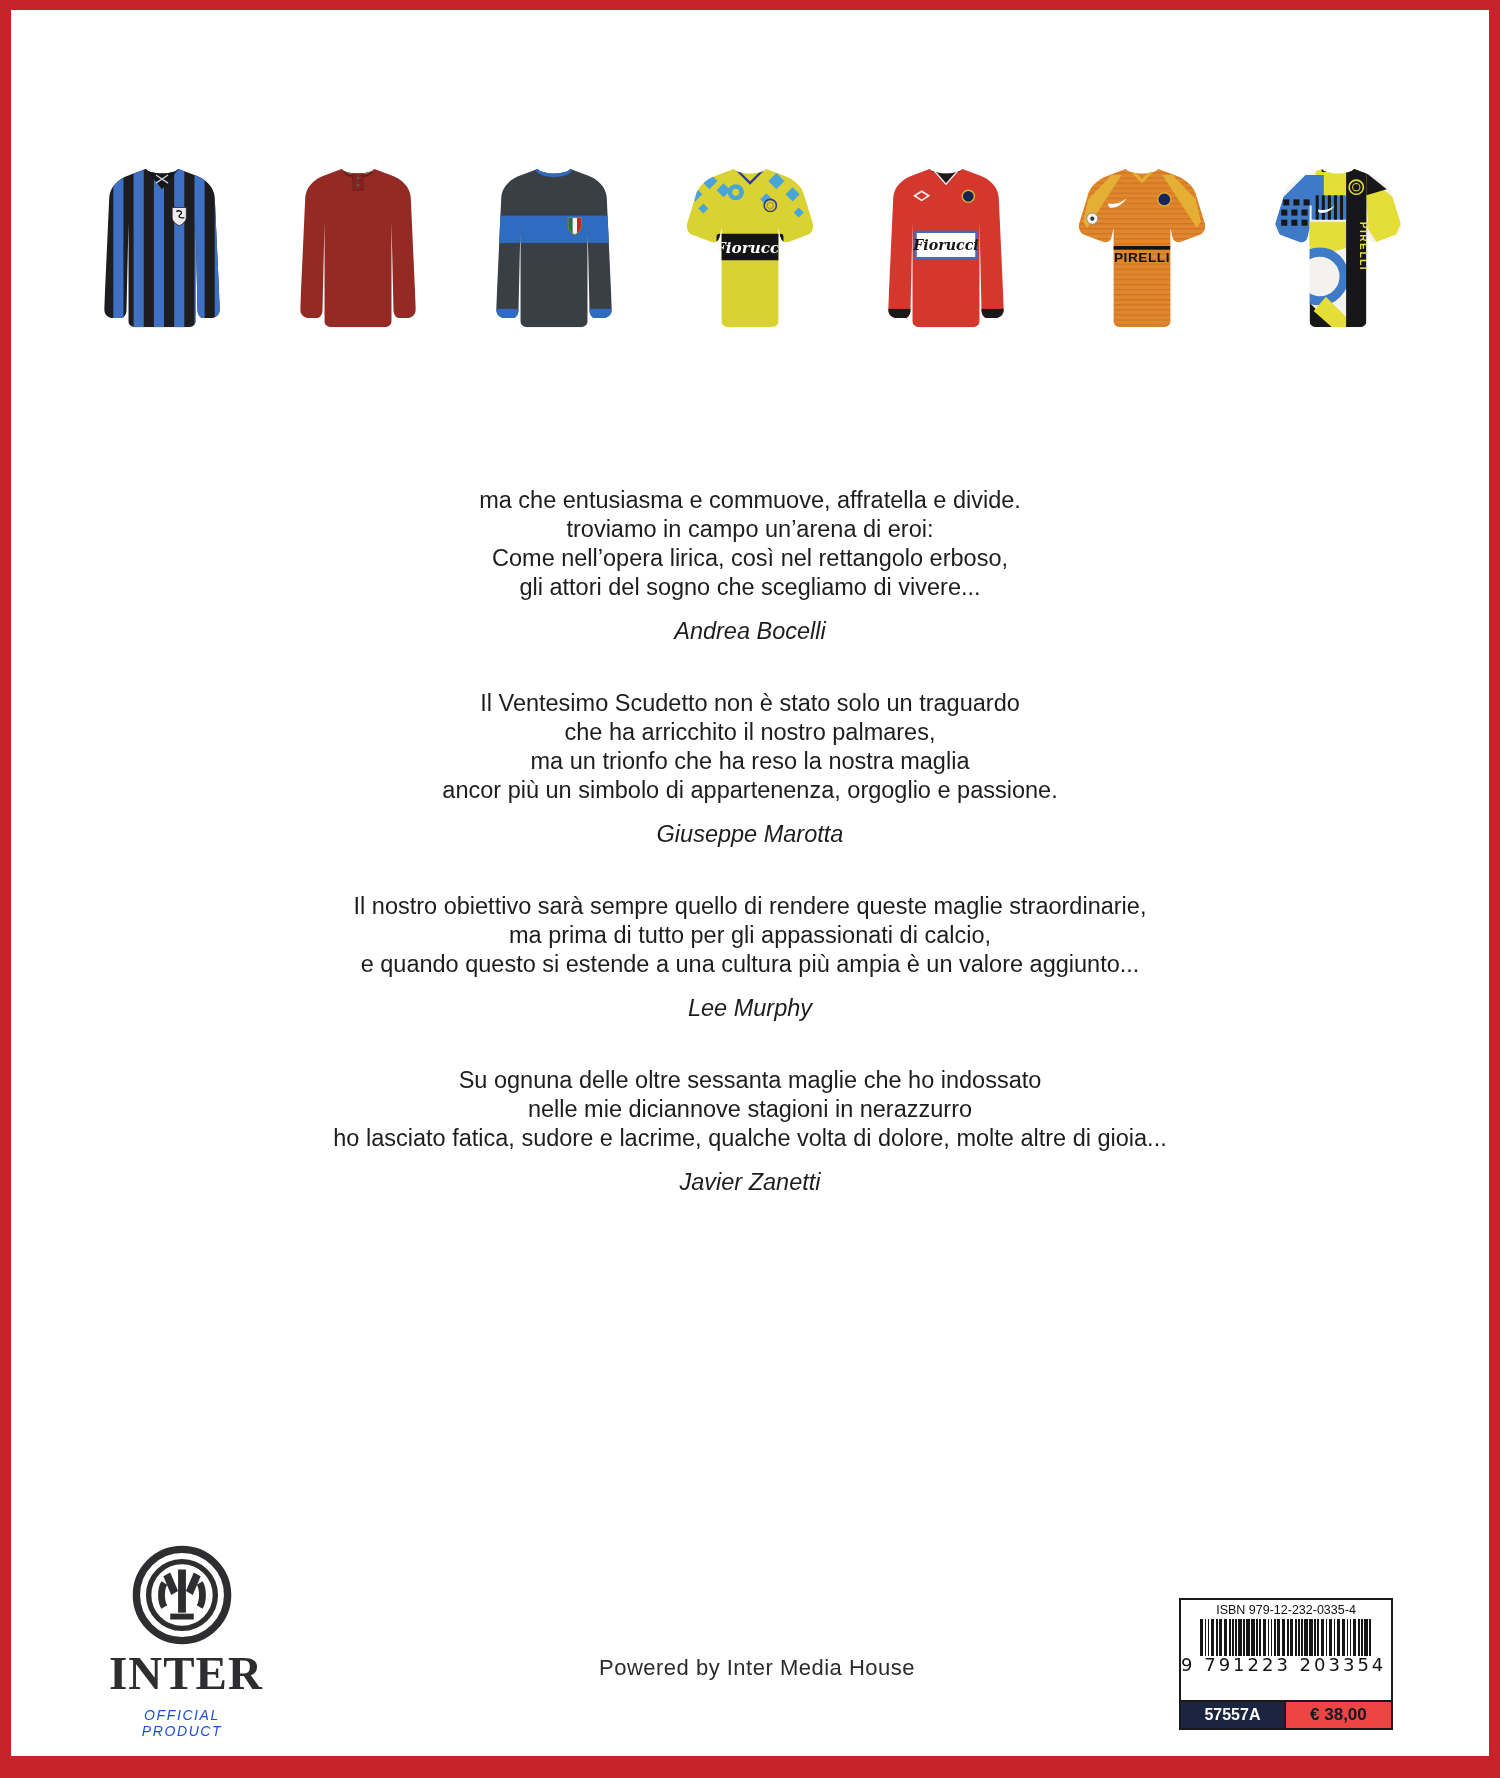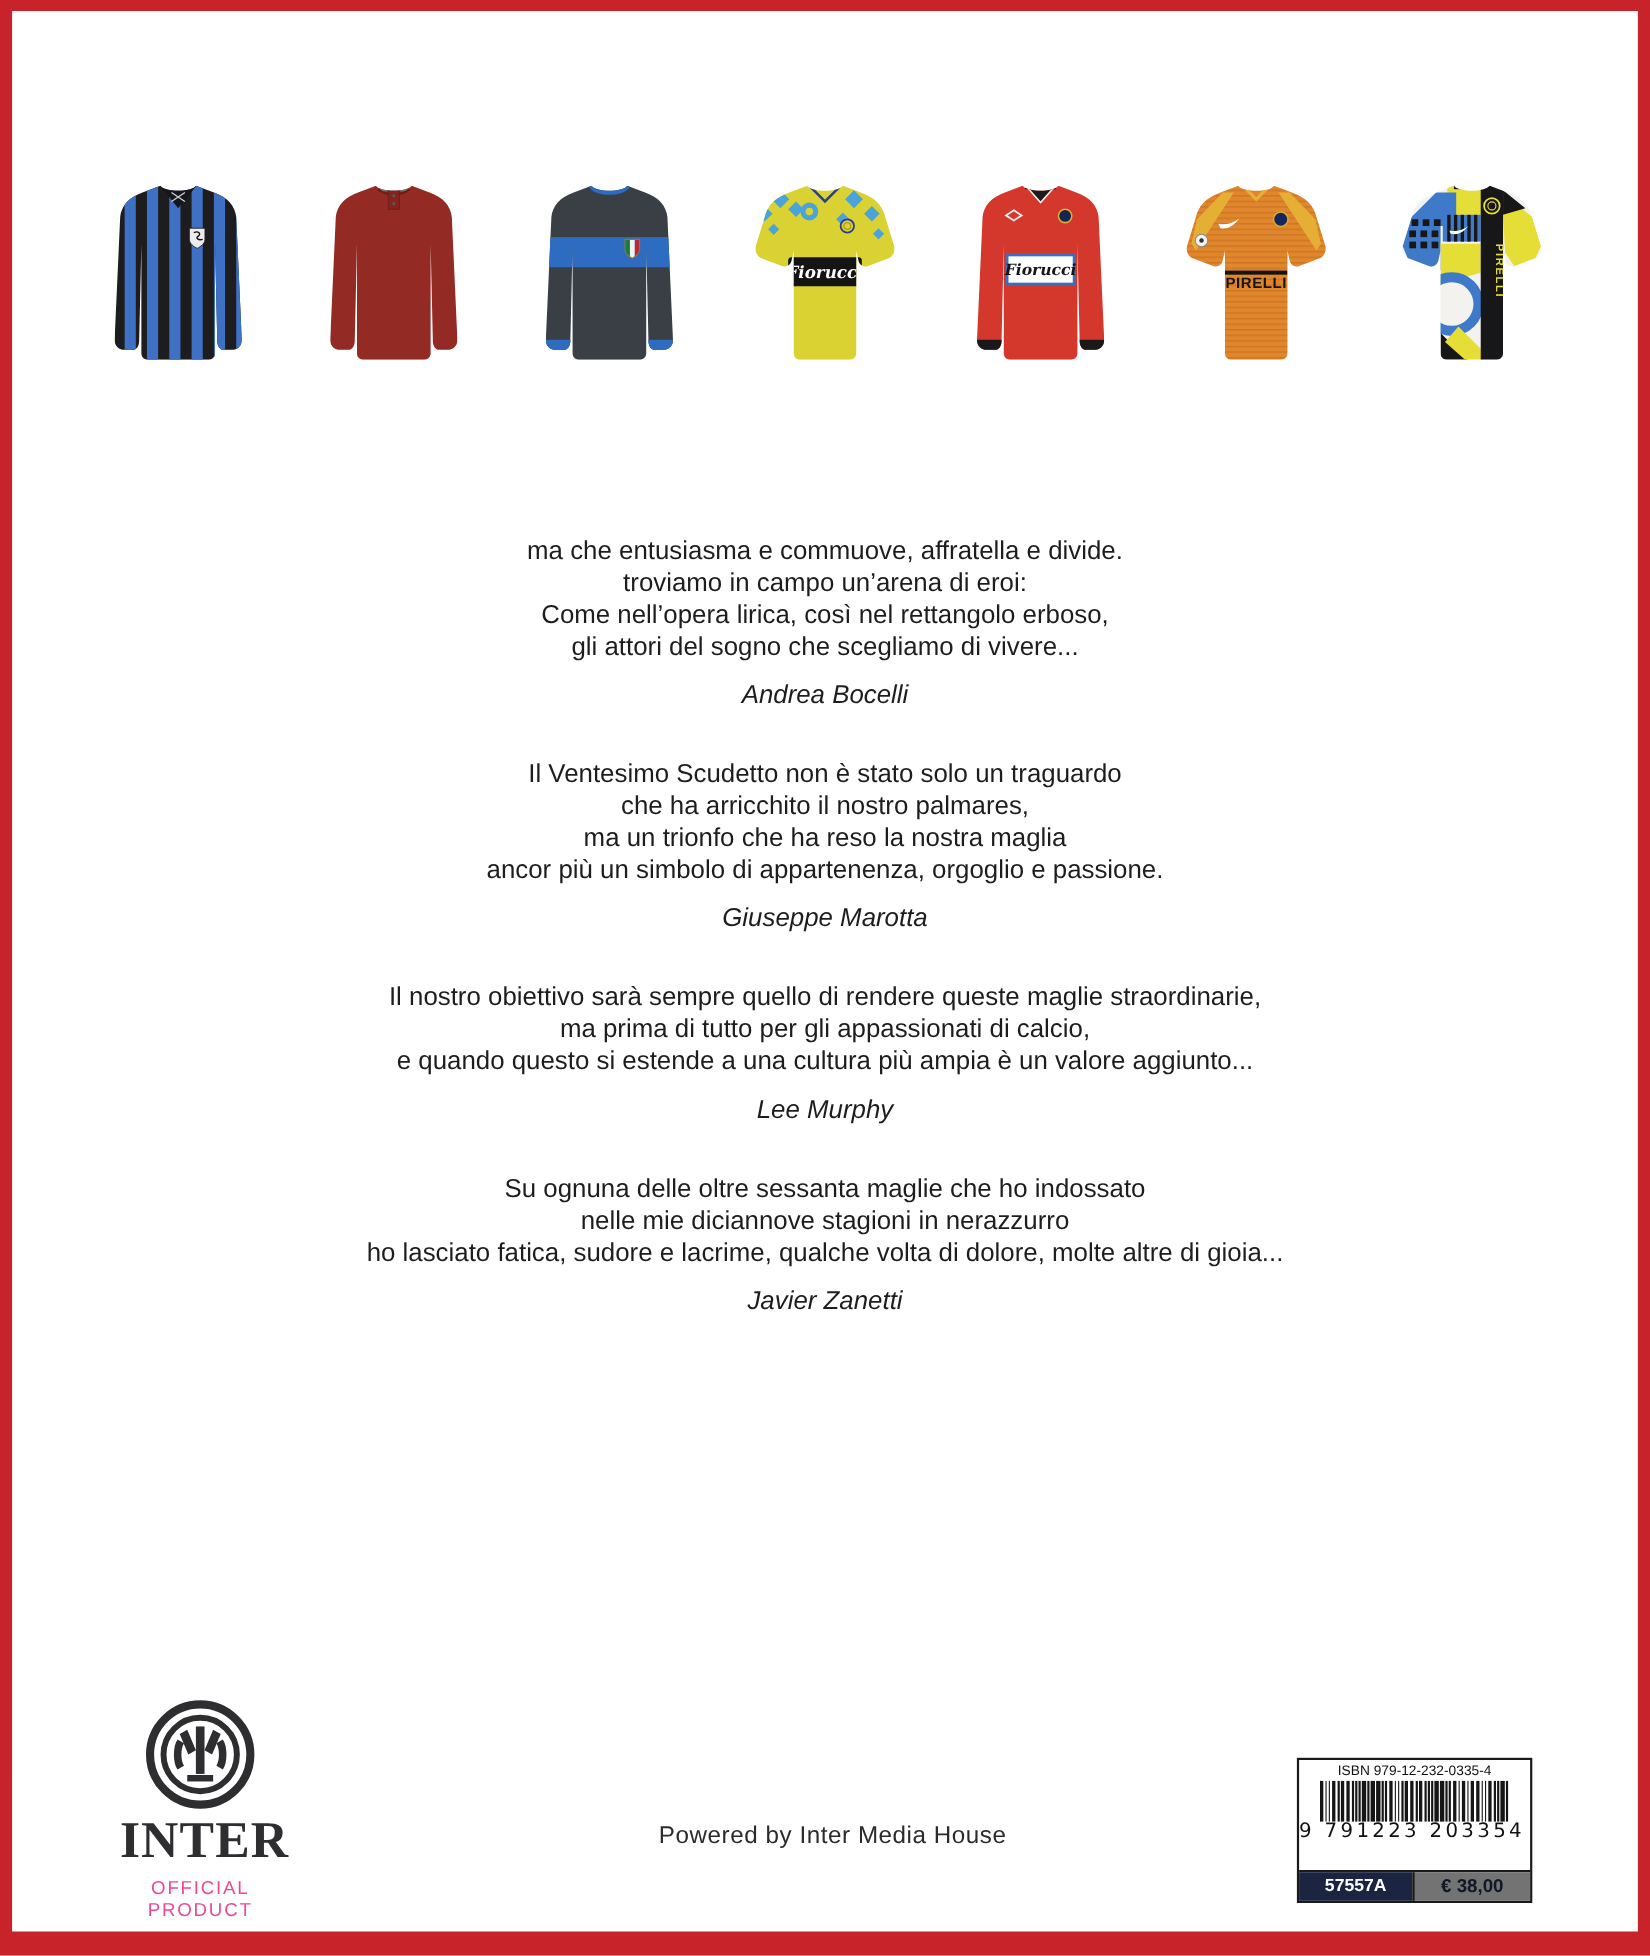--- a/index.html
+++ b/index.html
@@ -23,34 +23,34 @@
   .jersey{width:142px;height:178px;}
   .jersey svg{width:100%;height:100%;display:block;}
   
   .quotes{margin-top:152px;text-align:center;font-size:23.5px;line-height:29px;color:#1d1d1d;}
   .quote-line{white-space:nowrap;}
   .quote-author{font-style:italic;margin:15px 0 43px 0;}
   
   .brand{position:absolute;left:98px;top:1534px;width:146px;text-align:center;}
   .brand-logo{width:102px;height:102px;margin:0 auto;}
   .brand-name{font-size:47px;font-weight:bold;letter-spacing:1px;color:#2e2e30;margin-top:0px;font-family:Liberation Serif, serif;}
-  .brand-sub{font-size:17px;letter-spacing:1.6px;color:#ec4899;margin-top:7px;}
+  .brand-sub{font-size:14px;letter-spacing:1.6px;color:#1d4ed8;margin-top:7px;font-style:italic;}
   .powered{position:absolute;left:7px;width:100%;top:1645px;text-align:center;font-size:22px;color:#2b2b2b;letter-spacing:0.5px;}
   .barcode-box{
     position:absolute;left:1168px;top:1588px;width:214px;height:132px;
     box-sizing:border-box;border:2px solid #1a1a1a;background:#fff;
     display:flex;flex-direction:column;
   }
   .isbn-line{font-size:12.5px;text-align:center;padding-top:3px;color:#111;}
   .bars{height:37px;margin:2px 12px 0 12px;display:flex;align-items:stretch;justify-content:center;}
   .bars span{background:#161616;margin-right:1.5px;}
   .bar-digits{font-size:18px;letter-spacing:3px;text-align:left;color:#111;margin-top:-2px;font-family:"DejaVu Sans",sans-serif;}
   .price-row{margin-top:auto;height:26px;display:flex;border-top:2px solid #1a1a1a;}
   .code-cell{width:49%;background:#1b2440;color:#fff;font-weight:bold;font-size:16px;display:flex;align-items:center;justify-content:center;text-align:right;}
-  .price-cell{width:51%;background:#737373;color:#101826;font-weight:bold;font-size:17px;display:flex;align-items:center;justify-content:center;border-left:2px solid #1a1a1a;box-sizing:border-box;}
+  .price-cell{width:51%;background:#ef4444;color:#101826;font-weight:bold;font-size:17px;display:flex;align-items:center;justify-content:center;border-left:2px solid #1a1a1a;box-sizing:border-box;}
   .fio{font-family:"DejaVu Serif",serif;font-style:italic;font-weight:bold;}
 </style>
 </head>
 <body>
 
 <div class="page">
 
   <div class="jersey-row">
 
     <div class="jersey">

